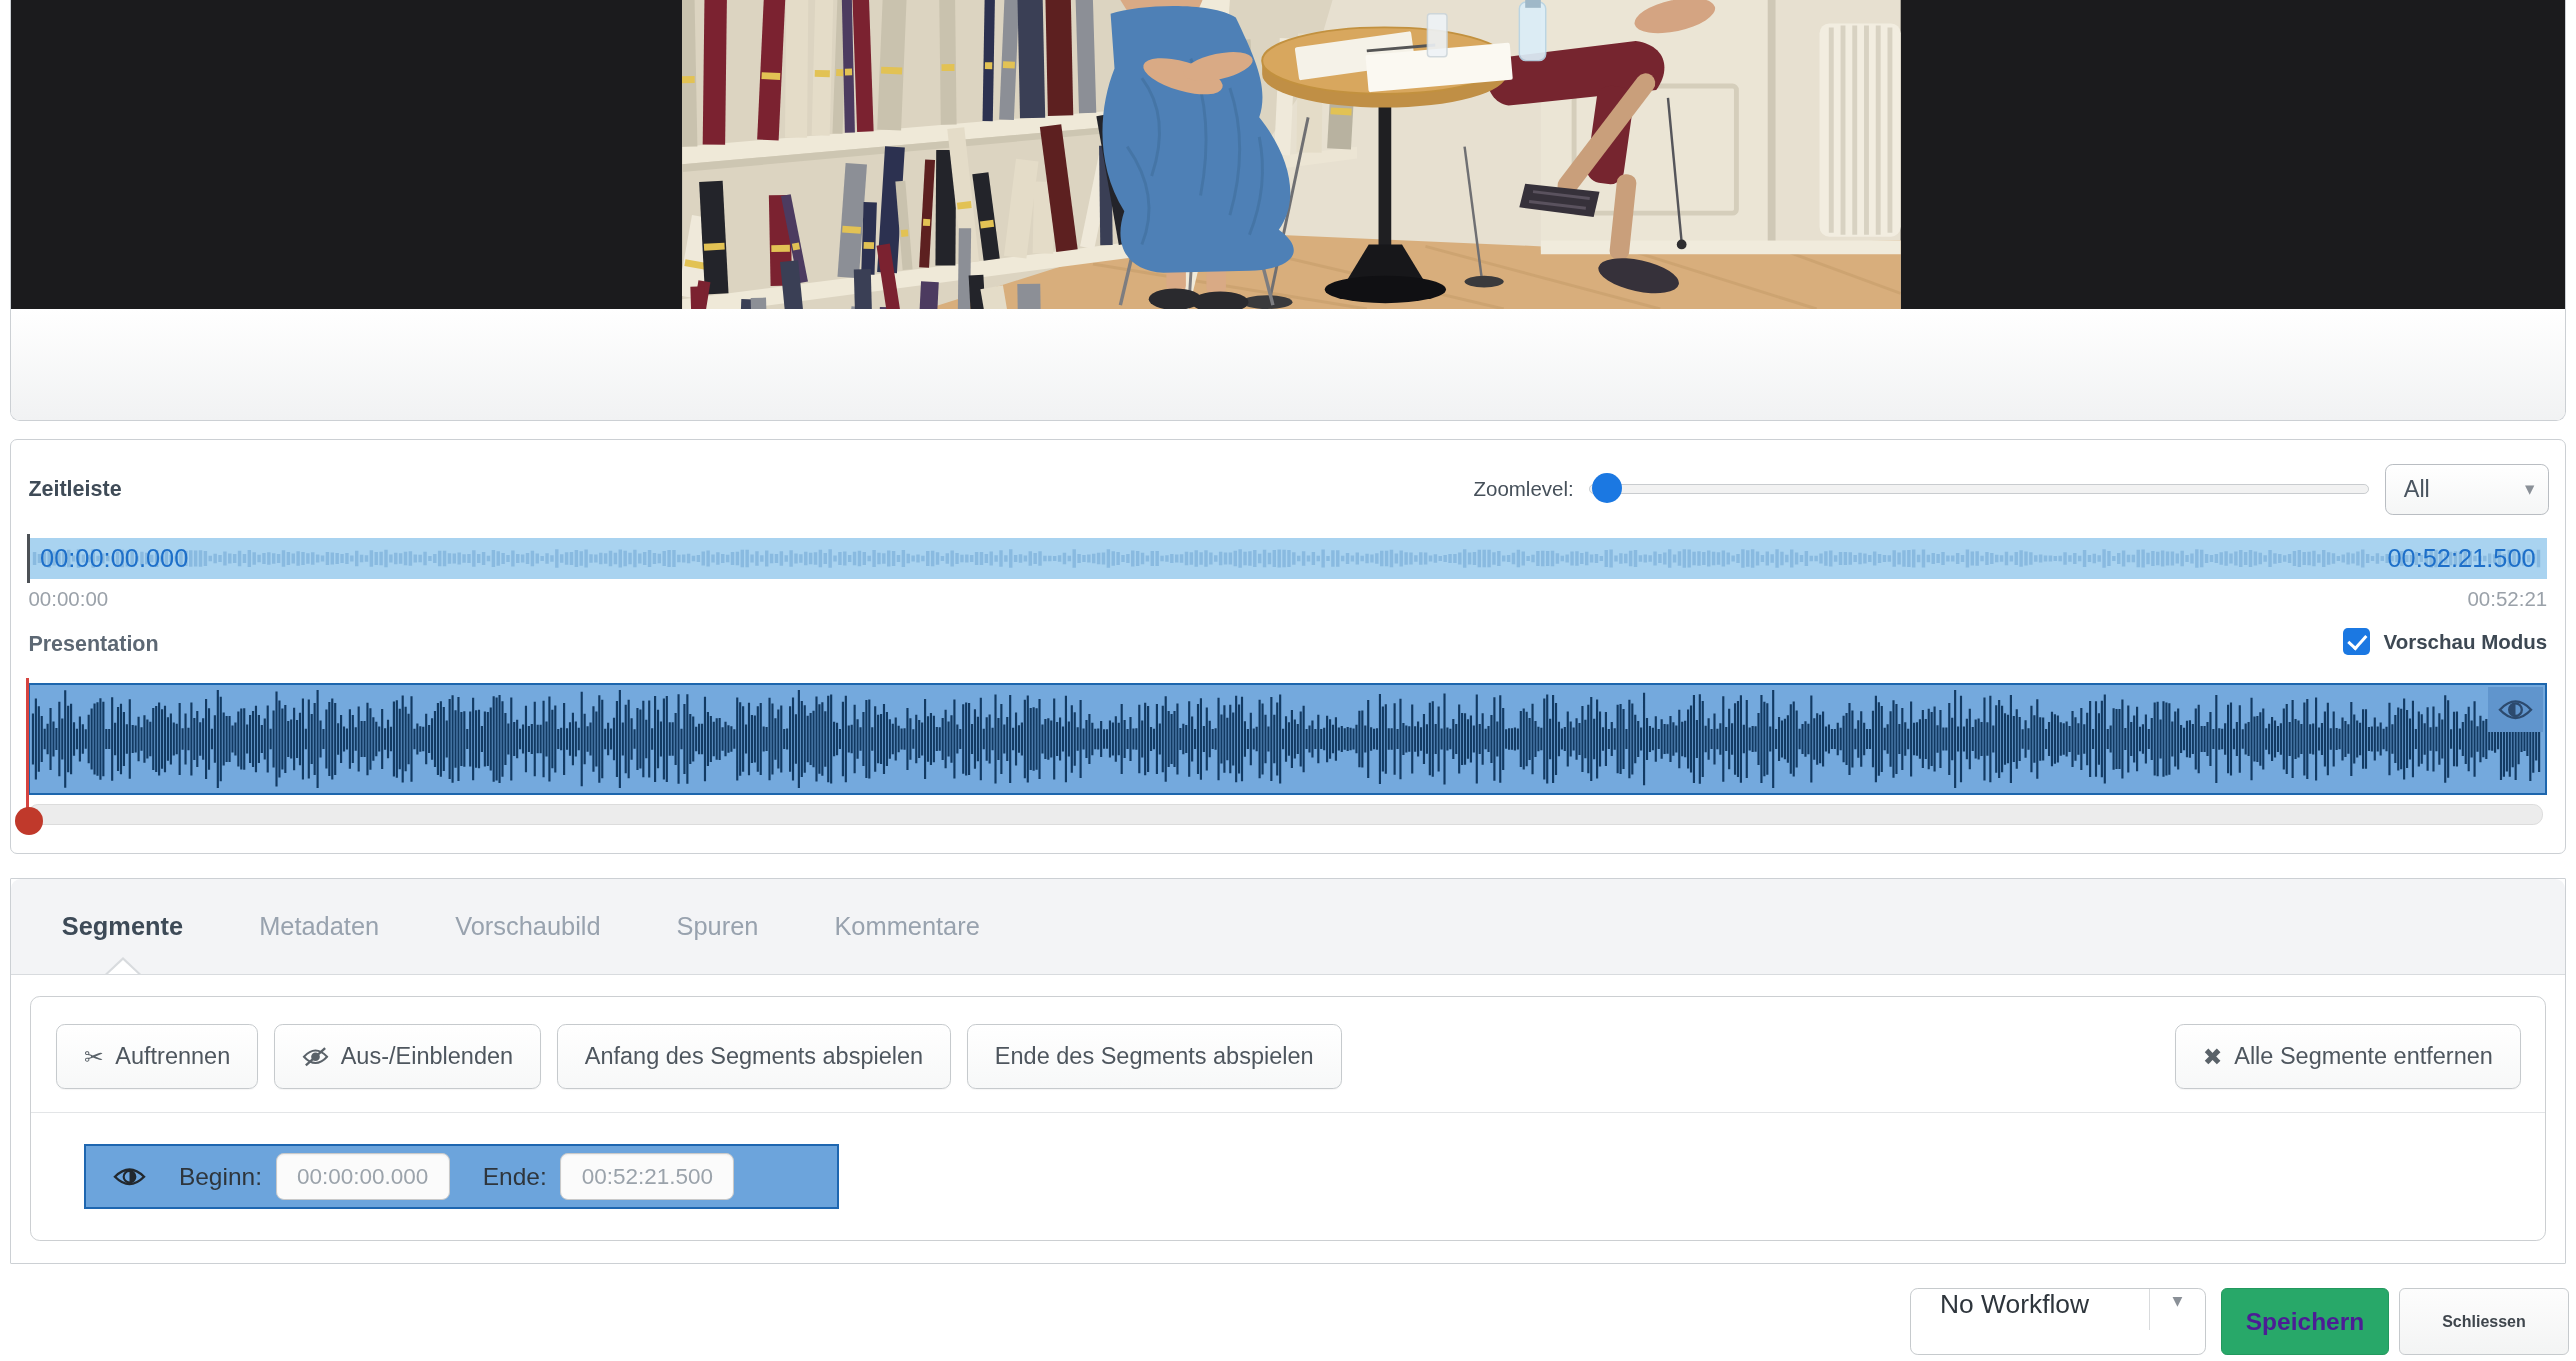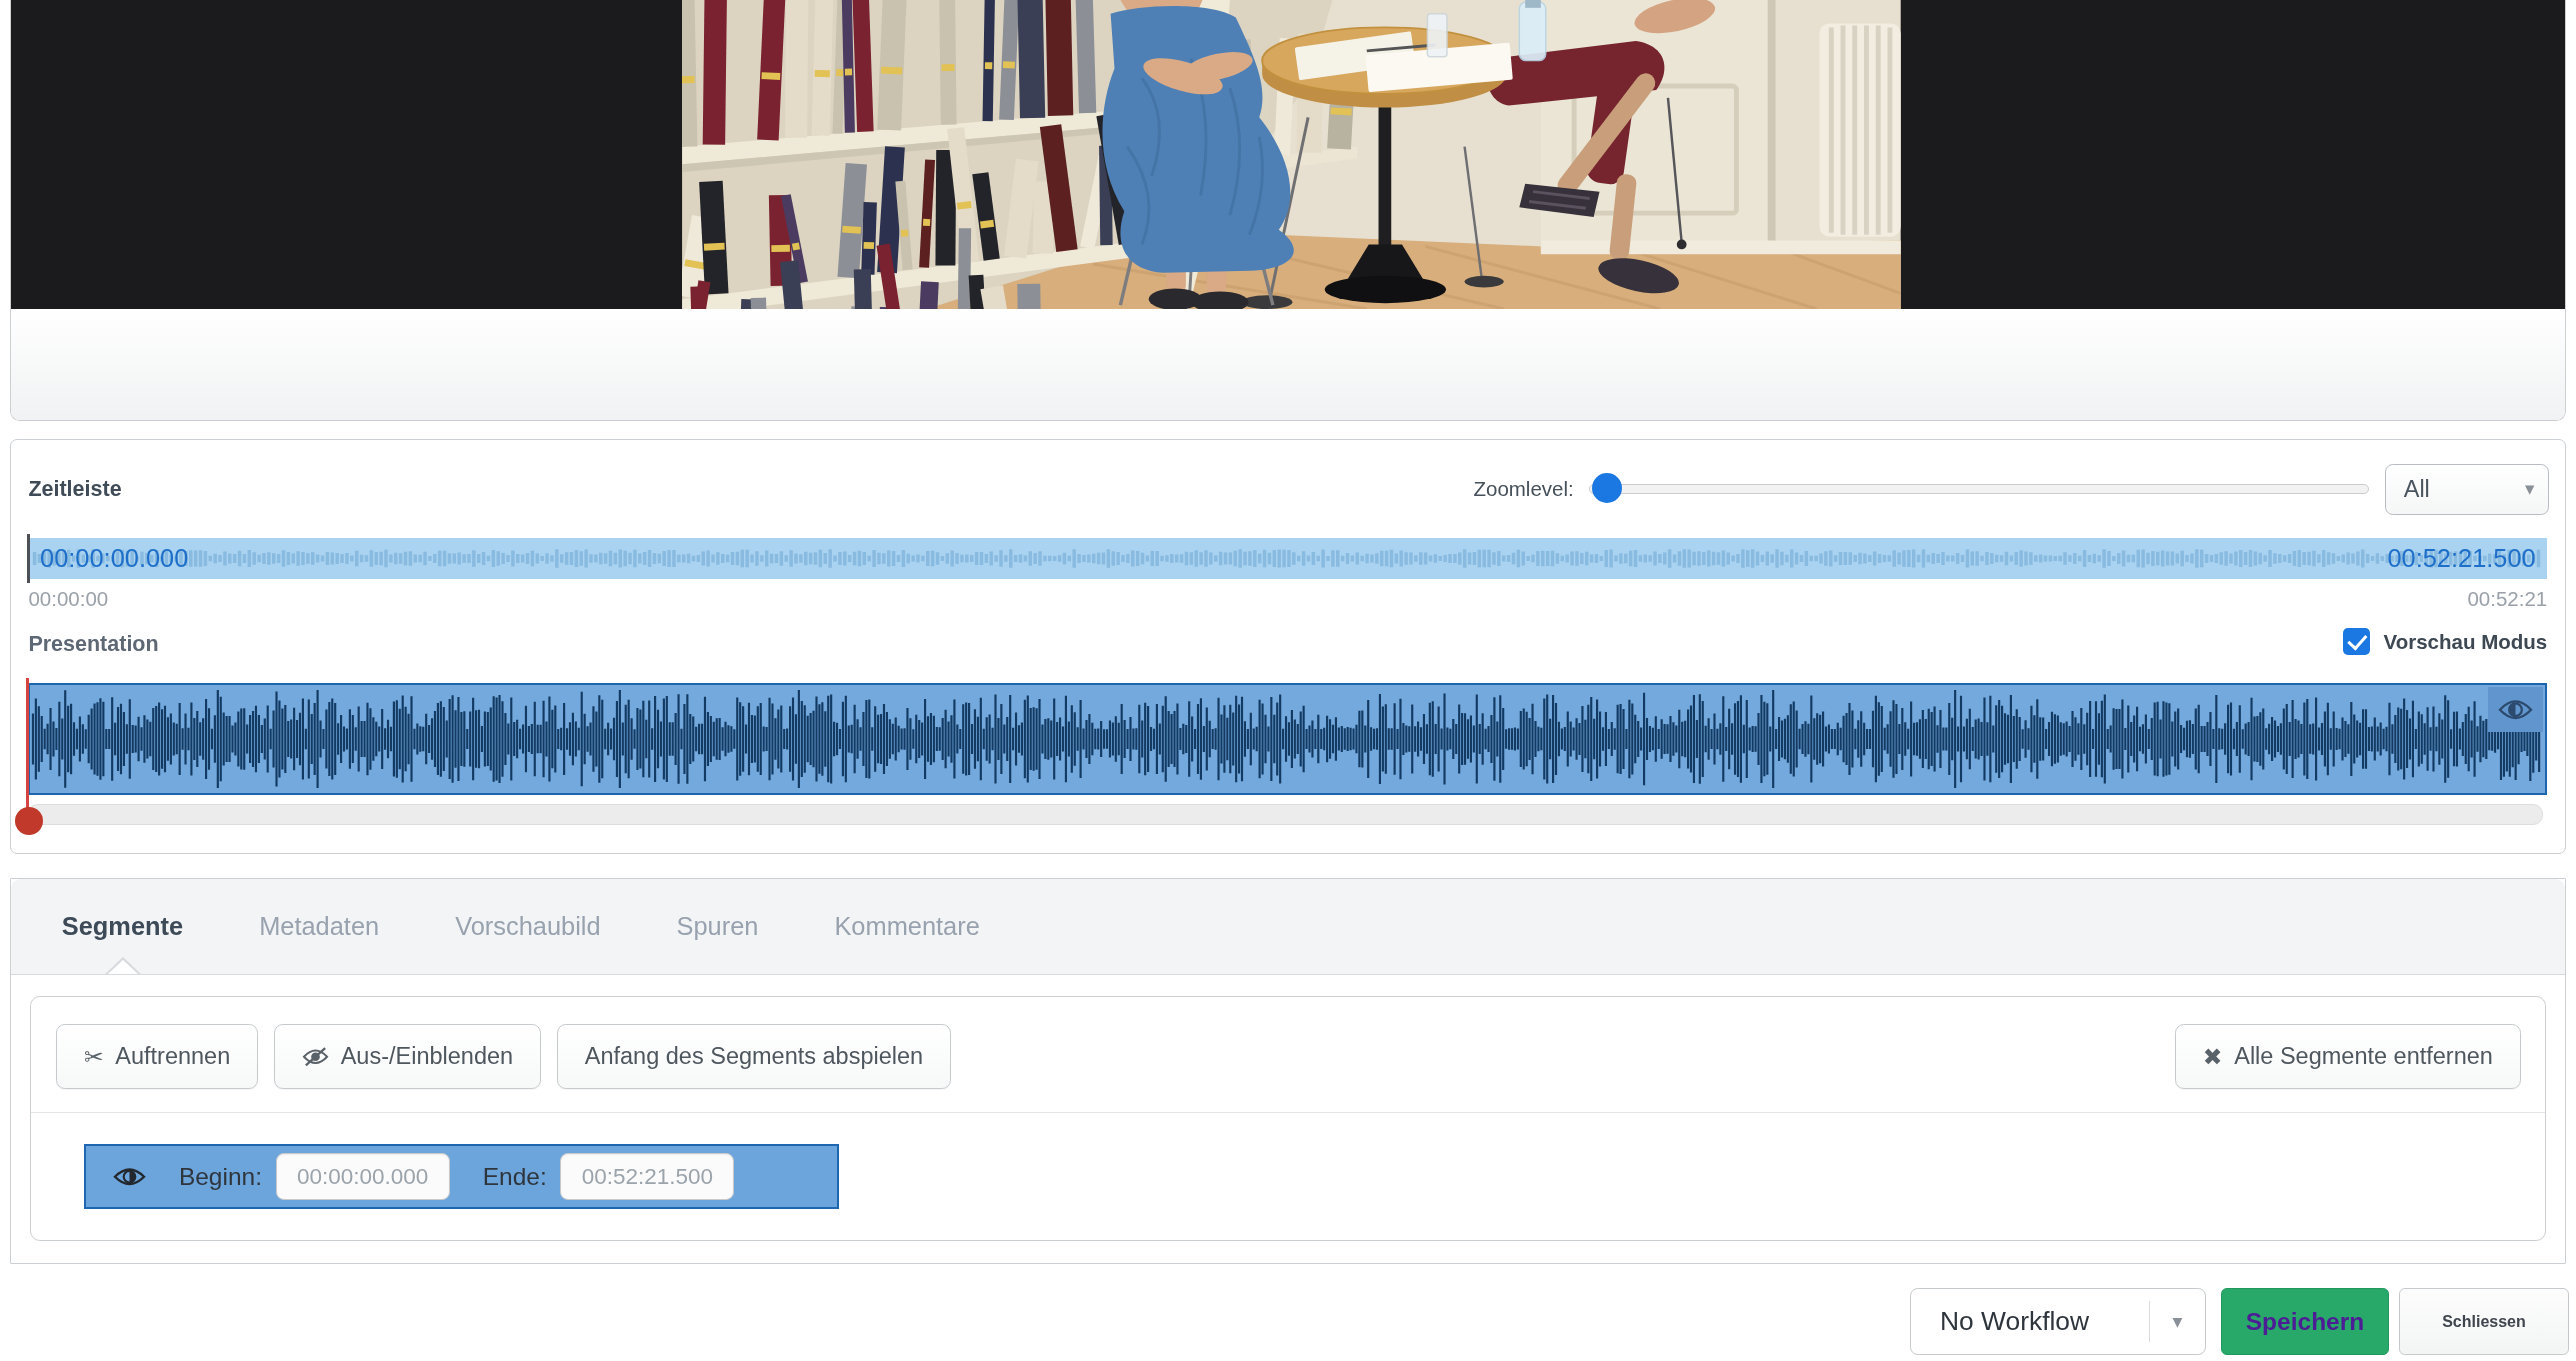--- a/index.html
+++ b/index.html
@@ -79,21 +79,21 @@
     background:var(--segbg);border:2px solid var(--segborder);display:flex;align-items:center;
     box-sizing:border-box;cursor:pointer;margin-left:28px;}
   .segment-row .eye{margin-left:27px;}
   .seg-label{font-size:24.5px;color:#2e353c;margin-left:33px;}
   .seg-input{width:168px;height:43px;margin-left:13.7px;border:1px solid #c9c9c9;border-radius:7.8px;
     background:#fbfbfb;color:#9ba3ab;font-size:22.5px;text-align:center;
     font-family:"Liberation Sans",sans-serif;box-shadow:inset 0 1px 2px rgba(0,0,0,0.06);}
 
   
   .wf-dropdown{position:absolute;left:1910px;top:1288px;width:294px;height:65px;background:#fff;
-    border:1px solid #c6cacd;border-radius:7.8px;display:flex;align-items:center;cursor:pointer;}
+    border:1px solid #c6cacd;border-radius:7.8px;display:flex;cursor:pointer;}
   .wf-dropdown .val{font-size:26.4px;color:#2e353c;margin-left:29px;flex:1;}
   .wf-dropdown .sep{width:1px;height:41px;background:#d9dbdd;}
   .wf-dropdown .caret{font-size:19.6px;color:#8a9097;width:55px;text-align:center;}
   .btn-save{position:absolute;left:2221px;top:1288px;width:166px;height:65px;background:var(--green);
     border:1px solid #23985e;border-radius:5.9px;color:#4c1d95;font-size:24.5px;font-weight:700;
     display:flex;align-items:center;justify-content:center;cursor:pointer;}
   .btn-close{position:absolute;left:2399px;top:1288px;width:168px;height:65px;
     background:linear-gradient(#fdfdfd,#f3f4f4);border:1px solid #c6cacd;border-radius:5.9px;
     color:#3f464d;font-size:16px;font-weight:700;display:flex;align-items:center;justify-content:center;cursor:pointer;}
 </style>
@@ -352,20 +352,23 @@
           <svg width="27" height="21.5" viewBox="0 0 28 22">
             <path d="M2,11 Q14,-2 26,11 Q14,24 2,11 Z" fill="none" stroke="#5a6269" stroke-width="2"></path>
             <circle cx="14" cy="11" r="4.5" fill="#5a6269"></circle>
             <line x1="4" y1="20" x2="24" y2="2" stroke="#5a6269" stroke-width="2.4"></line>
           </svg>
           <span>Aus-/Einblenden</span>
         </button>
         <button class="btn">
           <span>Anfang des Segments abspielen</span>
         </button>
+        <button class="btn">
+          <span>Ende des Segments abspielen</span>
+        </button>
       </div>
       <button class="btn btn-remove">
         <span class="glyph">✖</span>
         <span>Alle Segmente entfernen</span>
       </button>
       <div class="tool-divider"></div>
 
       <div class="segment-row">
         <svg class="eye" width="33" height="23.5" viewBox="0 0 34 24">
           <path d="M2,12 Q17,-3 32,12 Q17,27 2,12 Z" fill="none" stroke="#22282e" stroke-width="2.4"></path>

